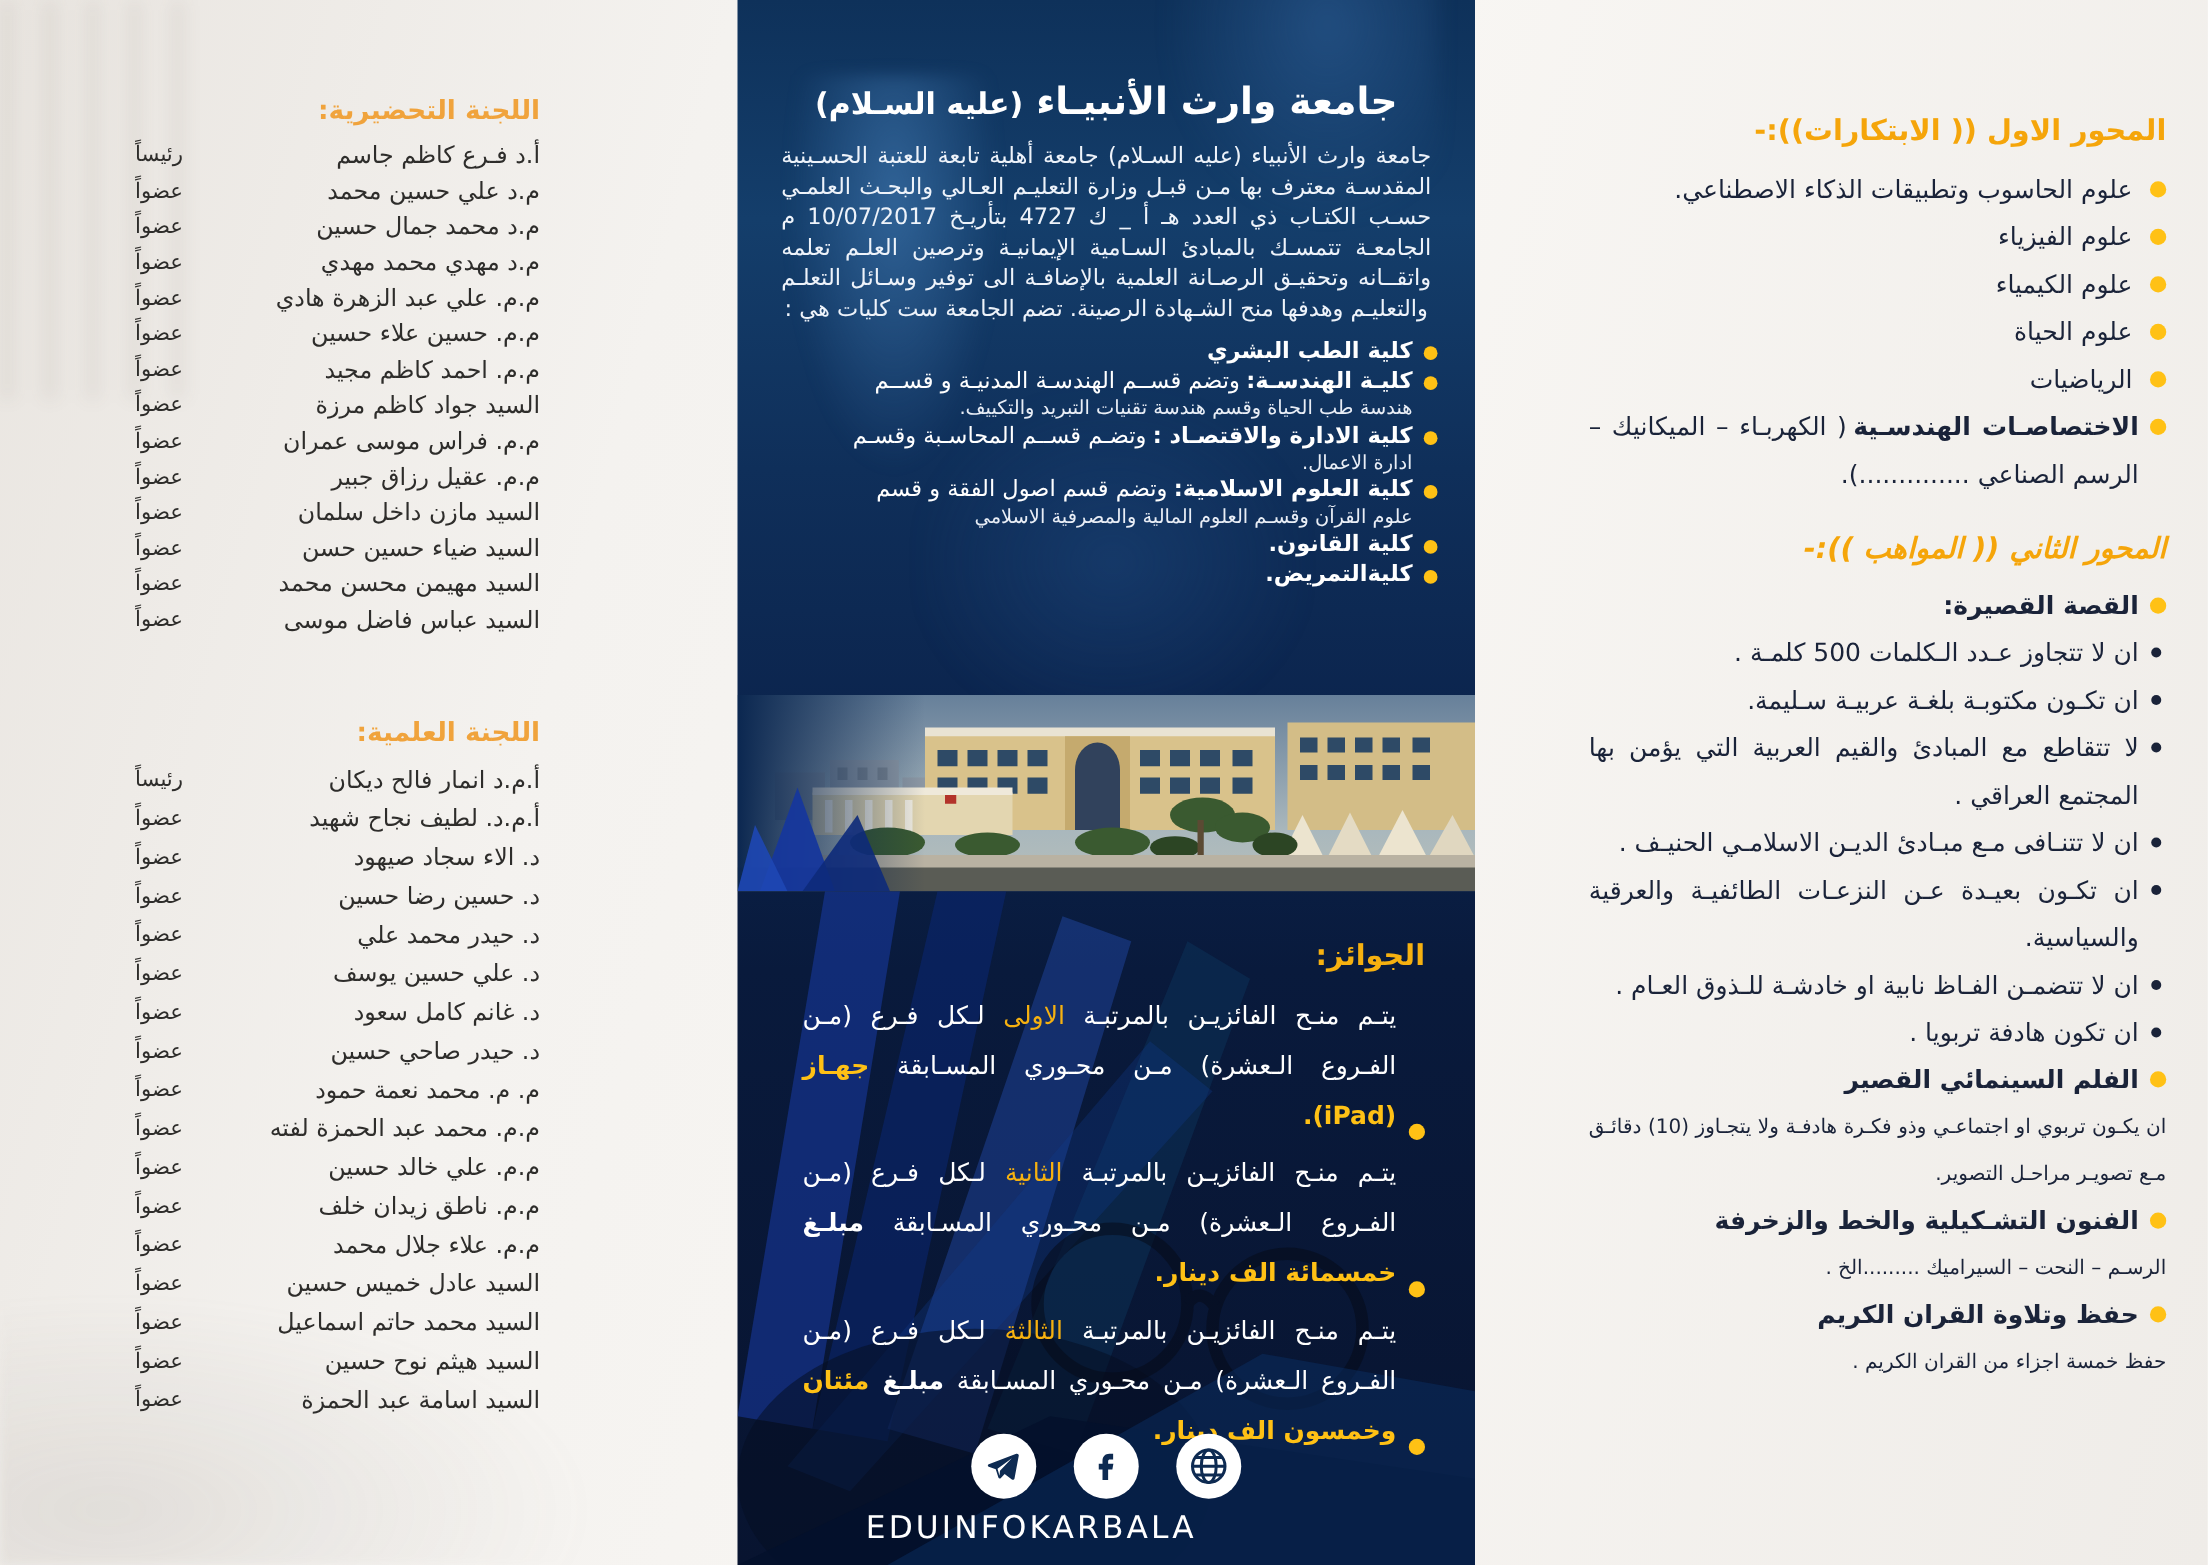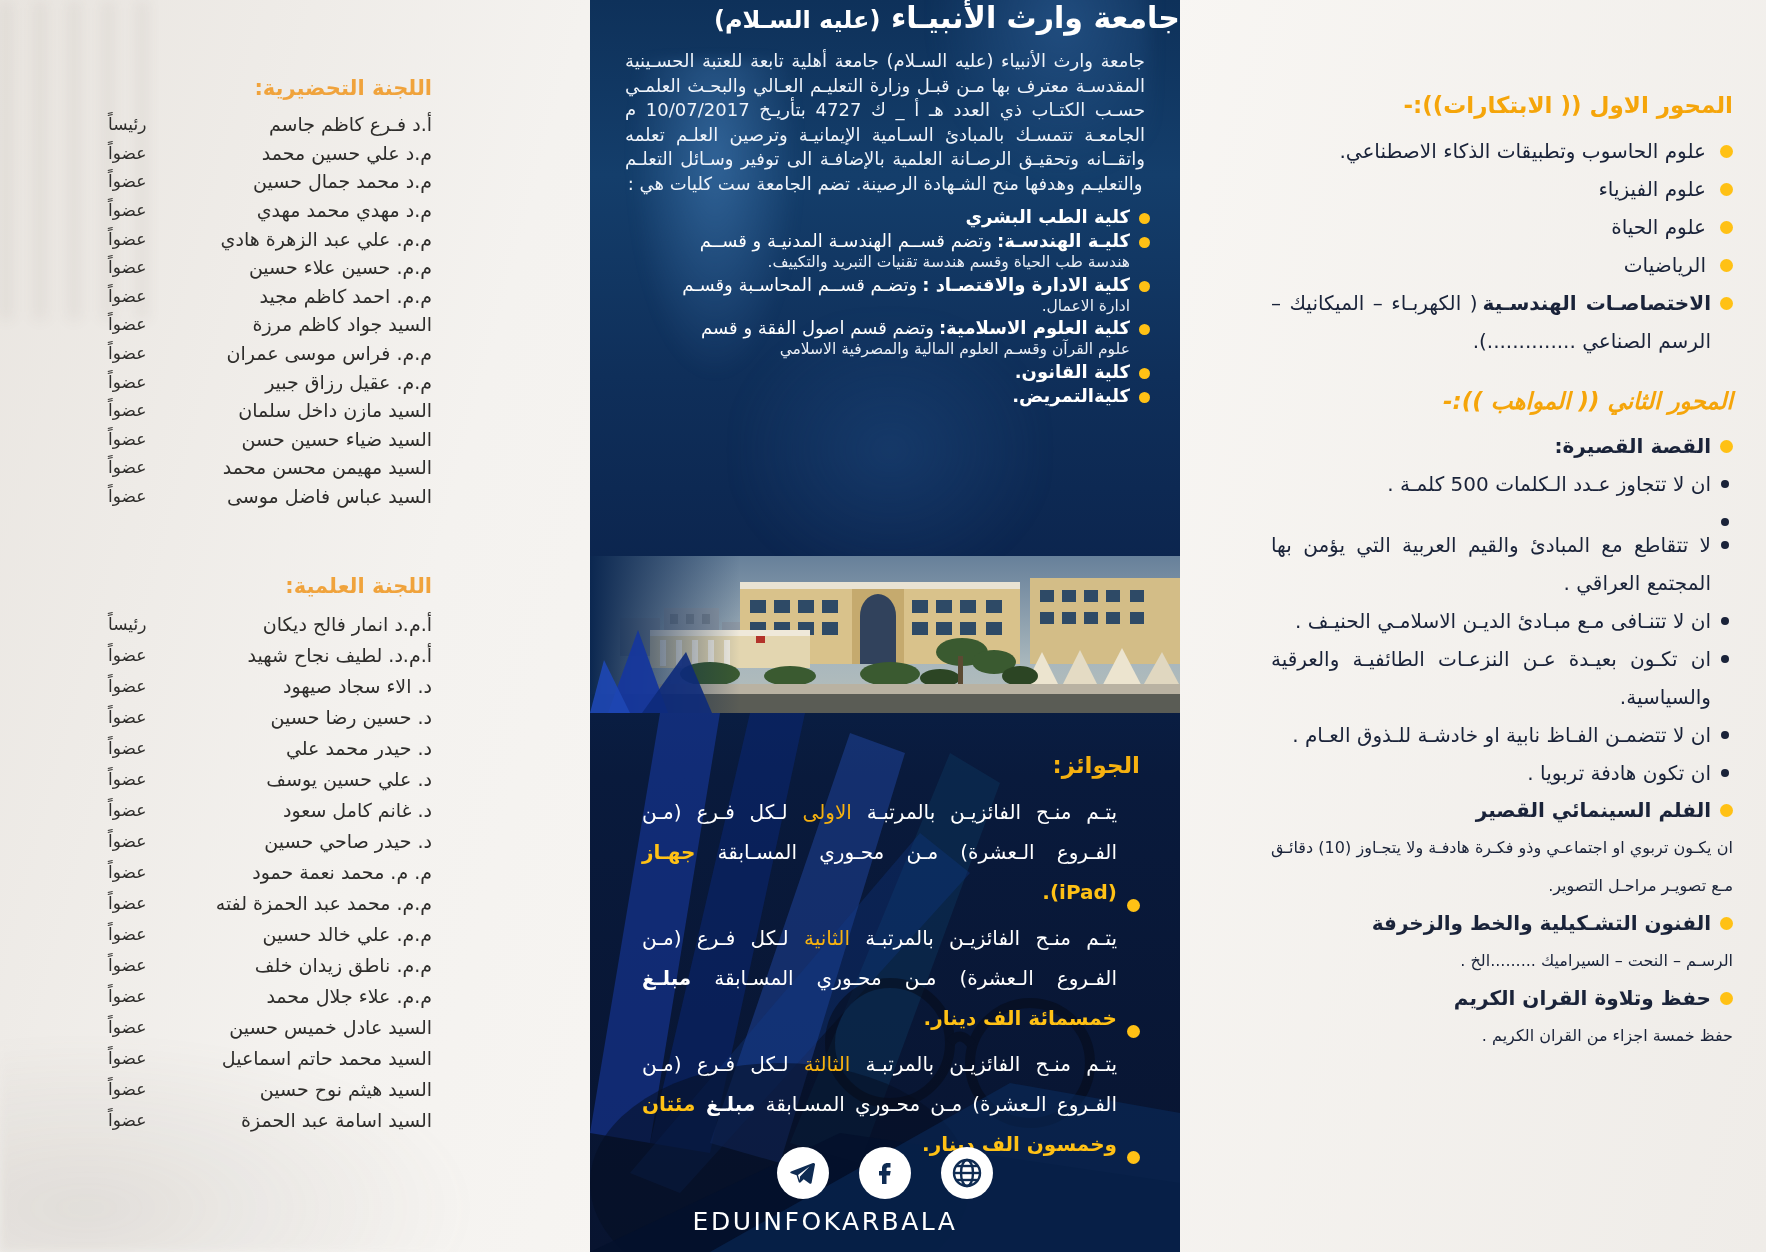--- a/index.html
+++ b/index.html
@@ -31,21 +31,21 @@
   
   .mid{ position:absolute; left:590px; top:0; width:590px; height:1252px; direction:rtl; overflow:hidden;
     background:linear-gradient(180deg,#0e315a 0%,#143e6b 14%,#0f2f5a 30%,#0b234c 48%,#091a3c 62%,#081430 100%); }
   .mid-glow1{ position:absolute; left:40px; top:60px; width:170px; height:320px;
     background:radial-gradient(ellipse at 50% 30%, rgba(72,130,188,.55), rgba(0,0,0,0) 70%); filter:blur(6px); }
   .mid-glow2{ position:absolute; right:30px; top:-20px; width:220px; height:200px;
     background:radial-gradient(ellipse at 60% 20%, rgba(56,110,170,.45), rgba(0,0,0,0) 70%); filter:blur(8px); }
   .mid-glow3{ position:absolute; left:150px; top:320px; width:300px; height:260px;
     background:radial-gradient(ellipse at 50% 50%, rgba(40,90,150,.30), rgba(0,0,0,0) 75%); filter:blur(10px); }
 
-  .uni-title{ position:relative; color:#ffffff;
+  .uni-title{ position:relative; text-align:center; margin-top:64px; color:#ffffff;
     font-size:30px; font-weight:bold; letter-spacing:0; }
   .uni-title .suffix{ font-size:24px; font-weight:bold; }
   .uni-about{ position:relative; margin:14px 35px 0 35px; color:#eef3fa; font-size:18px;
     line-height:24.5px; text-align:justify; text-align-last:center; }
 
   ul.colleges{ position:relative; list-style:none; margin:9px 30px 0 24px; }
   ul.colleges li{ display:flex; align-items:flex-start; }
   .dot{ flex:0 0 auto; border-radius:50%; background:#FFC115; display:inline-block; }
   .col-dot{ width:11px; height:11px; margin-left:9px; margin-top:8px; }
   ul.colleges .txt{ color:#ffffff; font-size:18px; line-height:24px; }
@@ -480,20 +480,24 @@
         <li>
           <span class="dot axis-dot"></span>
           <p class="axis-text"><b></b><span>علوم الحاسوب وتطبيقات الذكاء الاصطناعي.</span></p>
         </li>
 
         <li>
           <span class="dot axis-dot"></span>
           <p class="axis-text"><b></b><span>علوم الفيزياء</span></p>
         </li>
 
+        <li>
+          <span class="dot axis-dot"></span>
+          <p class="axis-text"><b></b><span>علوم الكيمياء</span></p>
+        </li>
 
         <li>
           <span class="dot axis-dot"></span>
           <p class="axis-text"><b></b><span>علوم الحياة</span></p>
         </li>
 
         <li>
           <span class="dot axis-dot"></span>
           <p class="axis-text"><b></b><span>الرياضيات</span></p>
         </li>
@@ -512,20 +516,21 @@
     </div>
     <ul class="sub-list">
 
         <li>
           <span class="sub-dot"></span>
           <p class="sub-text">ان لا تتجاوز عـدد الـكلمات 500 كلمـة .</p>
         </li>
 
         <li>
           <span class="sub-dot"></span>
+          <p class="sub-text">ان تكـون مكتوبـة بلغـة عربيـة سـليمة.</p>
         </li>
 
         <li>
           <span class="sub-dot"></span>
           <p class="sub-text">لا تتقاطع مع المبادئ والقيم العربية التي يؤمن بها المجتمع العراقي .</p>
         </li>
 
         <li>
           <span class="sub-dot"></span>
           <p class="sub-text">ان لا تتنـافى مـع مبـادئ الديـن الاسلامـي الحنيـف .</p>

